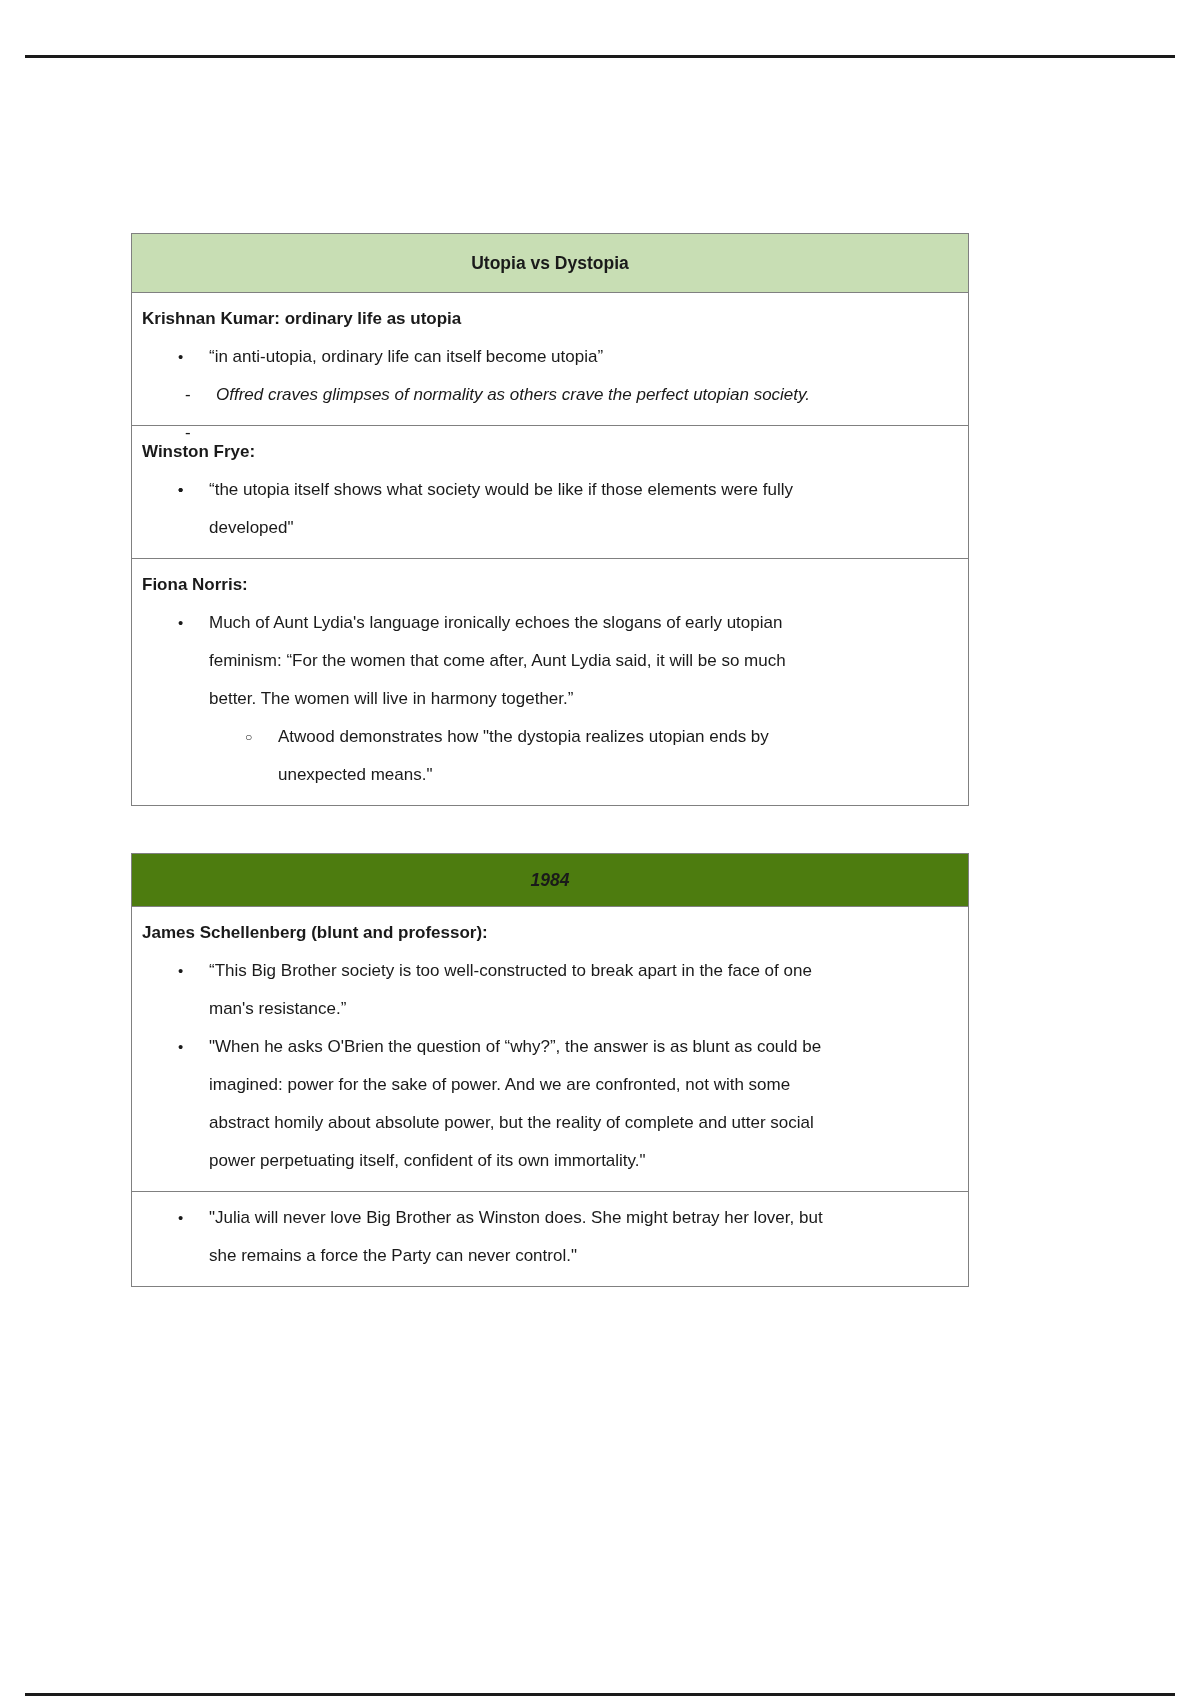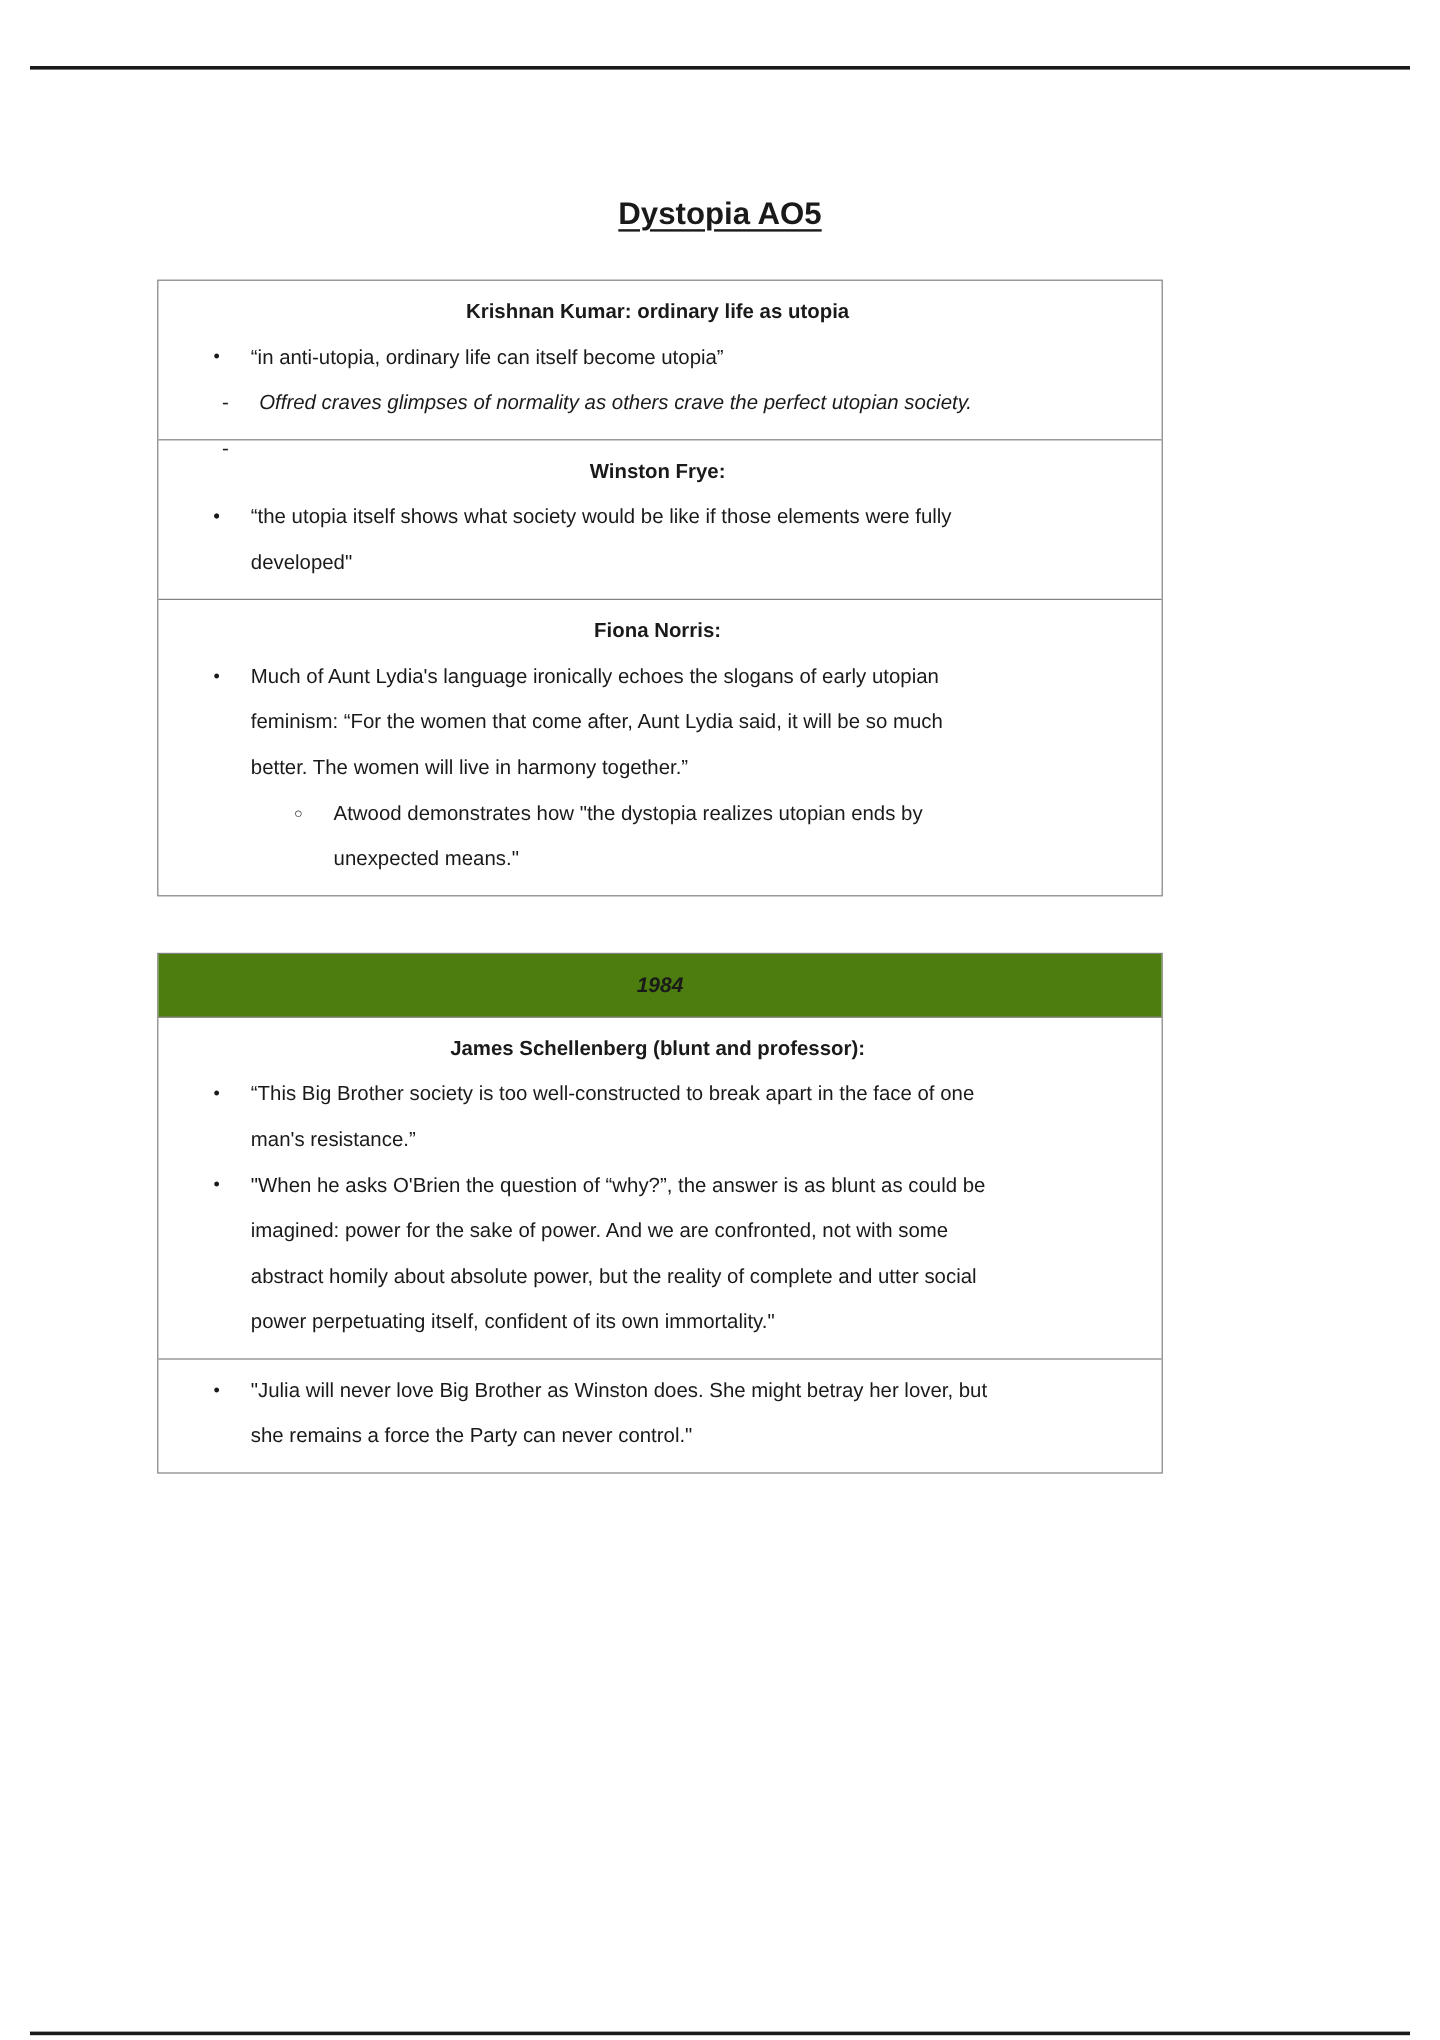--- a/index.html
+++ b/index.html
@@ -68,21 +68,20 @@
   .t-row {
     padding: 7px 14px 11px 10px;
     box-sizing: border-box;
   }
   .t-row + .t-row { border-top: 1px solid #808080; }
 
   .row-heading {
     font-weight: bold;
     font-size: 17px;
     line-height: 38px;
-    text-align: center;
   }
 
   .item {
     position: relative;
     padding-left: 67px;
     font-size: 17px;
     line-height: 38px;
   }
   .item-text { white-space: pre-wrap; }
   .item.italic .item-text { font-style: italic; }
@@ -98,24 +97,26 @@
   .item.m-dash .marker { left: 43px; }
   .item.m-circle { padding-left: 136px; }
   .item.m-circle .marker { left: 103px; font-size: 12px; }
 </style>
 </head>
 <body>
 
 <div class="page">
   <div class="rule top"></div>
 
-  <h1 class="title"><span>Dystopia AO5</span></h1>
 
   <div class="tables" id="tables">
   <section class="quote-table">
+    <div class="t-header" style="background: rgb(200, 222, 180);">
+      <span class="t-header-text">Utopia vs Dystopia</span>
+    </div>
     <div class="t-rows">
   <div class="t-row">
     <div class="row-heading">Krishnan Kumar: ordinary life as utopia</div>
     <div class="row-items">
   <div class="item m-bullet">
     <span class="marker">•</span>
     <span class="item-text">“in anti-utopia, ordinary life can itself become utopia”</span>
   </div>
 
   <div class="item m-dash italic">

